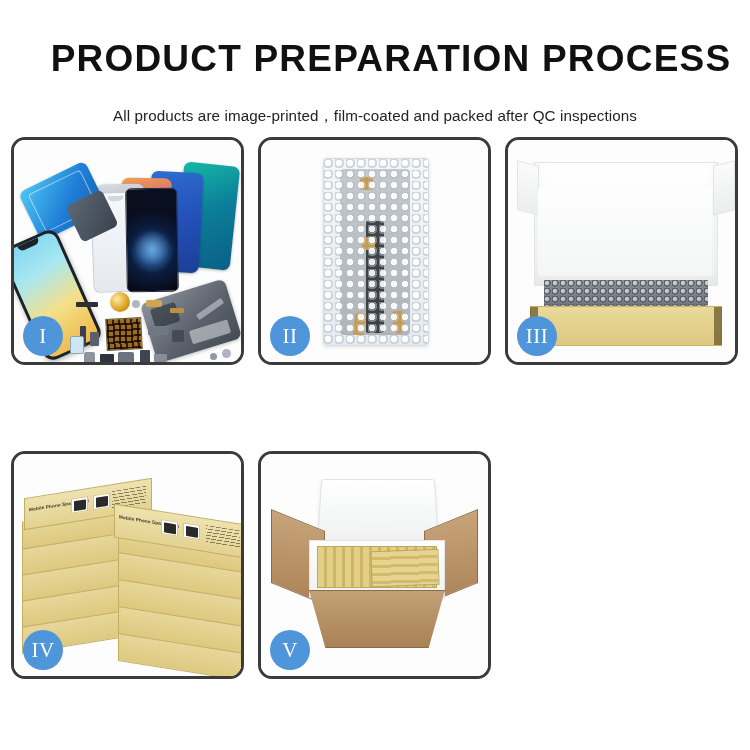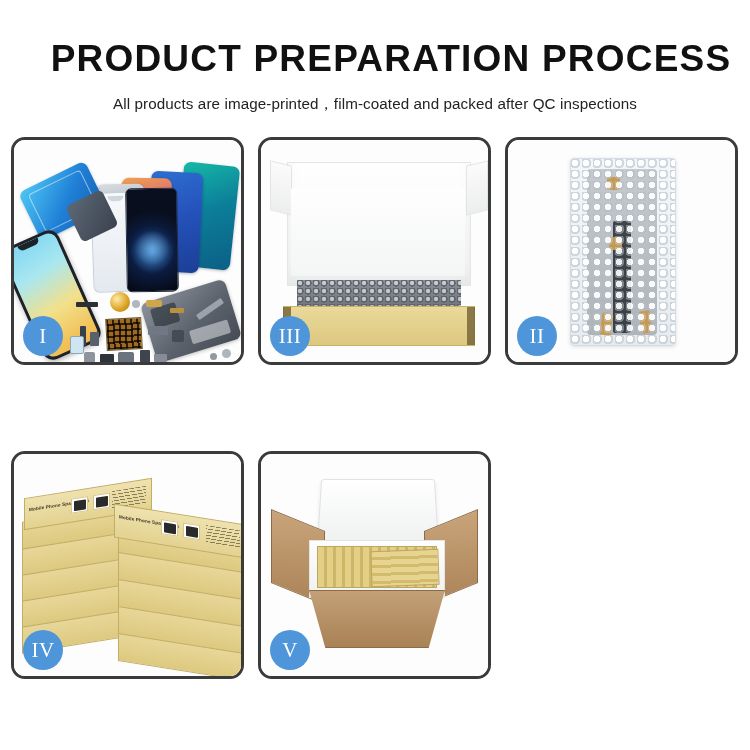--- a/index.html
+++ b/index.html
@@ -29,21 +29,21 @@
     padding-top: 40px;
     font-size: 37px;
     font-weight: 700;
     letter-spacing: 1.2px;
     line-height: 1.05;
     color: #111111;
     font-family: "Liberation Sans", sans-serif;
     padding-left: 32px;
   }
   .subtitle {
-    margin: 4px;
+    margin: 16px;
     padding-top: 11px;
     font-size: 15.2px;
     font-weight: 400;
     letter-spacing: 0.1px;
     color: #232323;
     font-family: "Liberation Sans", sans-serif;
   }
 
   
   .grid {
@@ -581,41 +581,41 @@
         <div class="part p15"></div>
         <div class="part p16"></div>
         <div class="part p17"></div>
       </div>
     </div>
     <div class="badge">I</div>
   </div>
 
   <div class="panel">
     <div class="panel-inner">
-      <div class="box3-lid"></div>
-      <div class="box3-foam"></div>
-      <div class="box3-bubble"></div>
-      <div class="box3-base"></div>
-    </div>
-    <div class="badge">III</div>
-  </div>
-
-  <div class="panel">
-    <div class="panel-inner">
       <div class="bubblebag">
         <div class="bb-screen"></div>
         <div class="bb-flex"></div>
         <div class="bb-tab bbt1"></div>
         <div class="bb-tab bbt2"></div>
         <div class="bb-tab bbt3"></div>
         <div class="bb-tab bbt4"></div>
         <div class="bb-sheen"></div>
       </div>
     </div>
     <div class="badge">II</div>
+  </div>
+
+  <div class="panel">
+    <div class="panel-inner">
+      <div class="box3-lid"></div>
+      <div class="box3-foam"></div>
+      <div class="box3-bubble"></div>
+      <div class="box3-base"></div>
+    </div>
+    <div class="badge">III</div>
   </div>
 
   <div class="panel">
     <div class="panel-inner">
       <div class="stack">
         <div class="sbox sl sl5"></div>
         <div class="sbox sl sl4"></div>
         <div class="sbox sl sl3"></div>
         <div class="sbox sl sl2"></div>
         <div class="sbox sl sl1"></div>

